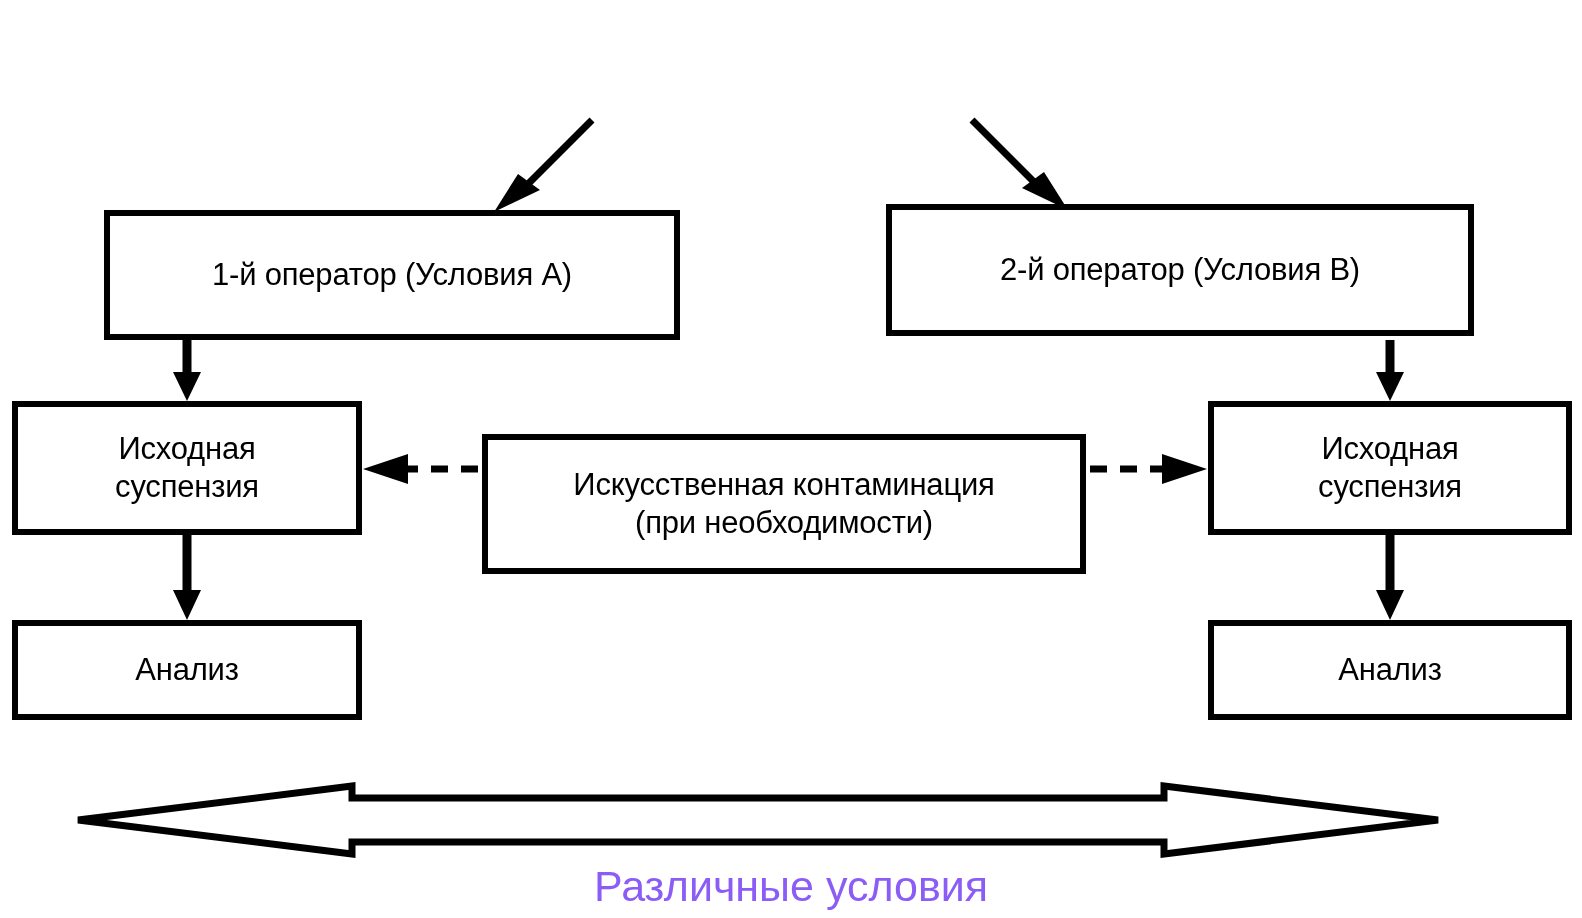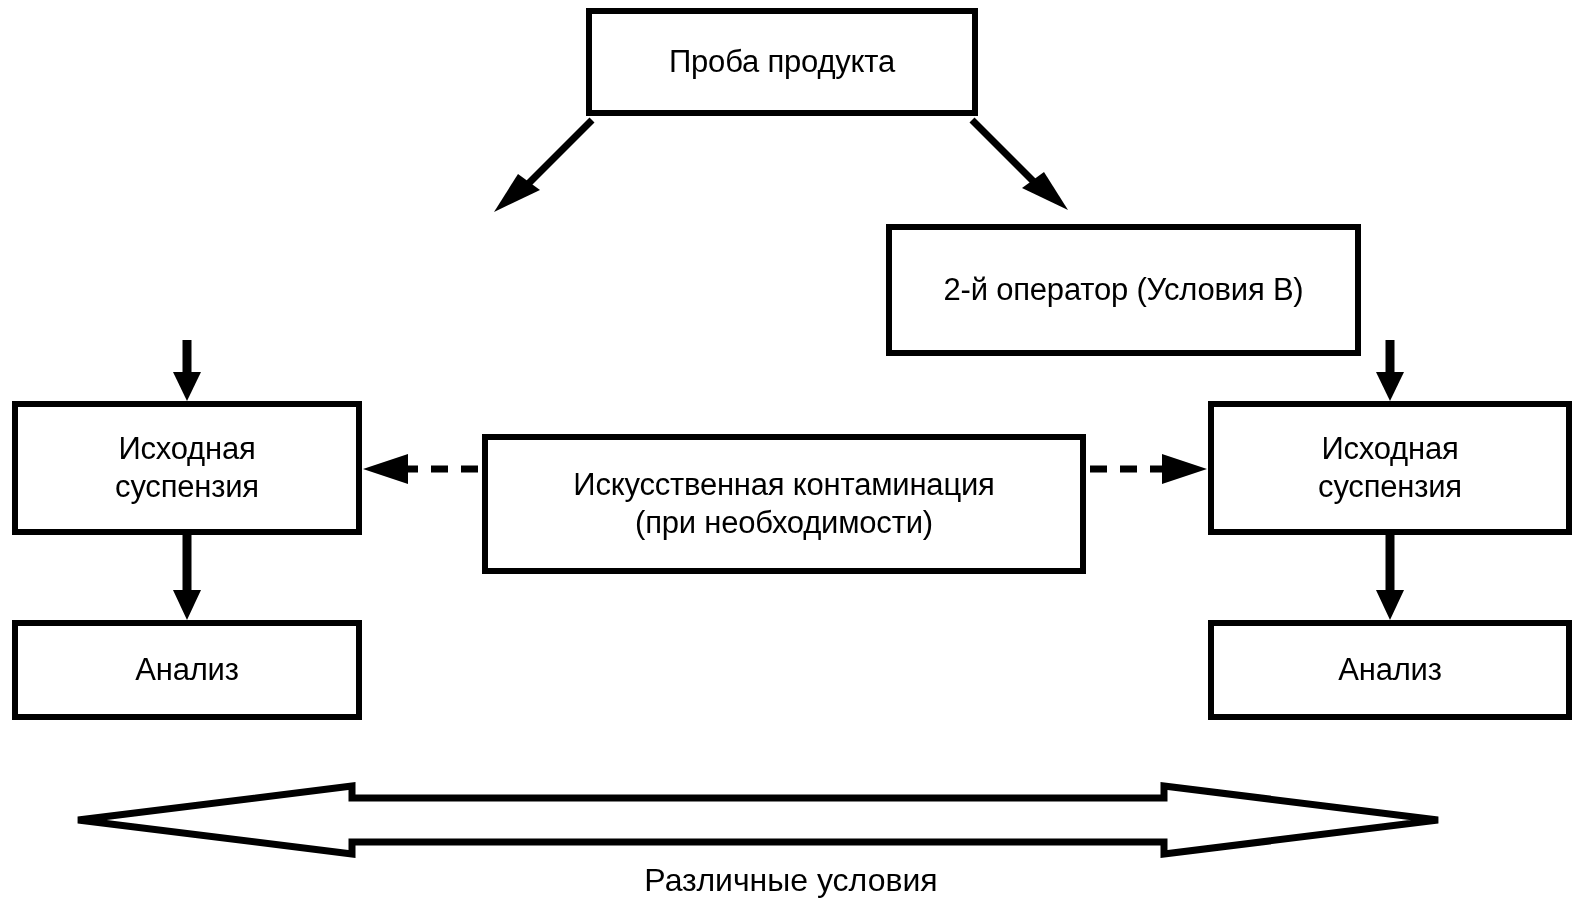--- a/index.html
+++ b/index.html
@@ -43,29 +43,29 @@
     top: 0;
     width: 1582px;
     height: 918px;
     pointer-events: none;
   }
   .caption {
     position: absolute;
     width: 1582px;
     left: 0;
     text-align: center;
-    font-size: 32px;
-    color: #000000;
+    font-size: 43px;
+    color: #8b5cf6;
     font-family: "Liberation Sans", sans-serif;
   }
 
   
   #node-sample      { left: 586px;  top: 8px;   width: 392px; height: 108px; }
   #node-operator-1  { left: 104px;  top: 210px; width: 576px; height: 130px; }
-  #node-operator-2  { left: 886px;  top: 224px; width: 475px; height: 132px; }
+  #node-operator-2  { left: 886px;  top: 204px; width: 588px; height: 132px; }
   #node-suspension-1{ left: 12px;   top: 401px; width: 350px; height: 134px; }
   #node-contamination{ left: 482px; top: 399px; width: 604px; height: 140px; margin-top: 35px; }
   #node-suspension-2{ left: 1208px; top: 401px; width: 364px; height: 134px; }
   #node-analysis-1  { left: 12px;   top: 620px; width: 350px; height: 100px; }
   #node-analysis-2  { left: 1208px; top: 620px; width: 364px; height: 100px; }
 
   #caption-different-conditions { top: 862px; }
 </style>
 </head>
 <body>
@@ -113,24 +113,24 @@
       <line x1="1390" y1="535" x2="1390" y2="594" stroke="#000000" stroke-width="9"></line>
       <polygon points="1390,620 1376,590 1404,590" fill="#000000"></polygon>
     </g>
 
     <g>
       <polygon points="78,820 352,786 352,798 1164,798 1164,786 1438,820 1164,854 1164,842 352,842 352,854" fill="#ffffff" stroke="#000000" stroke-width="7" stroke-linejoin="miter"></polygon>
     </g>
 
   </svg>
 
-  <div class="node" id="node-sample">
-    <span class="label">Проба продукта</span>
+
+  <div class="node" id="node-operator-1">
+    <span class="label">1-й оператор (Условия А)</span>
   </div>
-
 
   <div class="node" id="node-operator-2">
     <span class="label">2-й оператор (Условия В)</span>
   </div>
 
   <div class="node" id="node-suspension-1">
     <span class="label">Исходная
 суспензия</span>
   </div>
 

